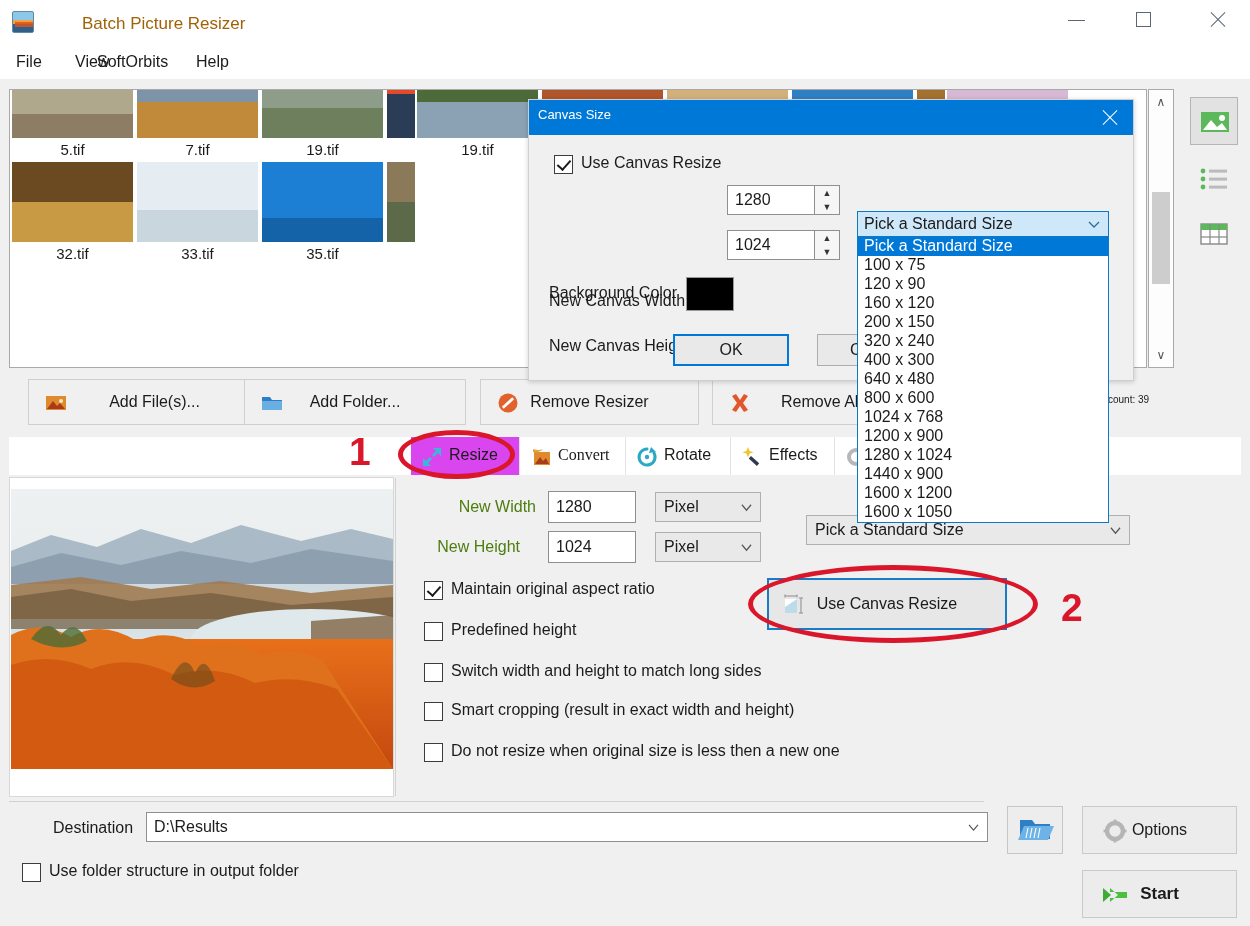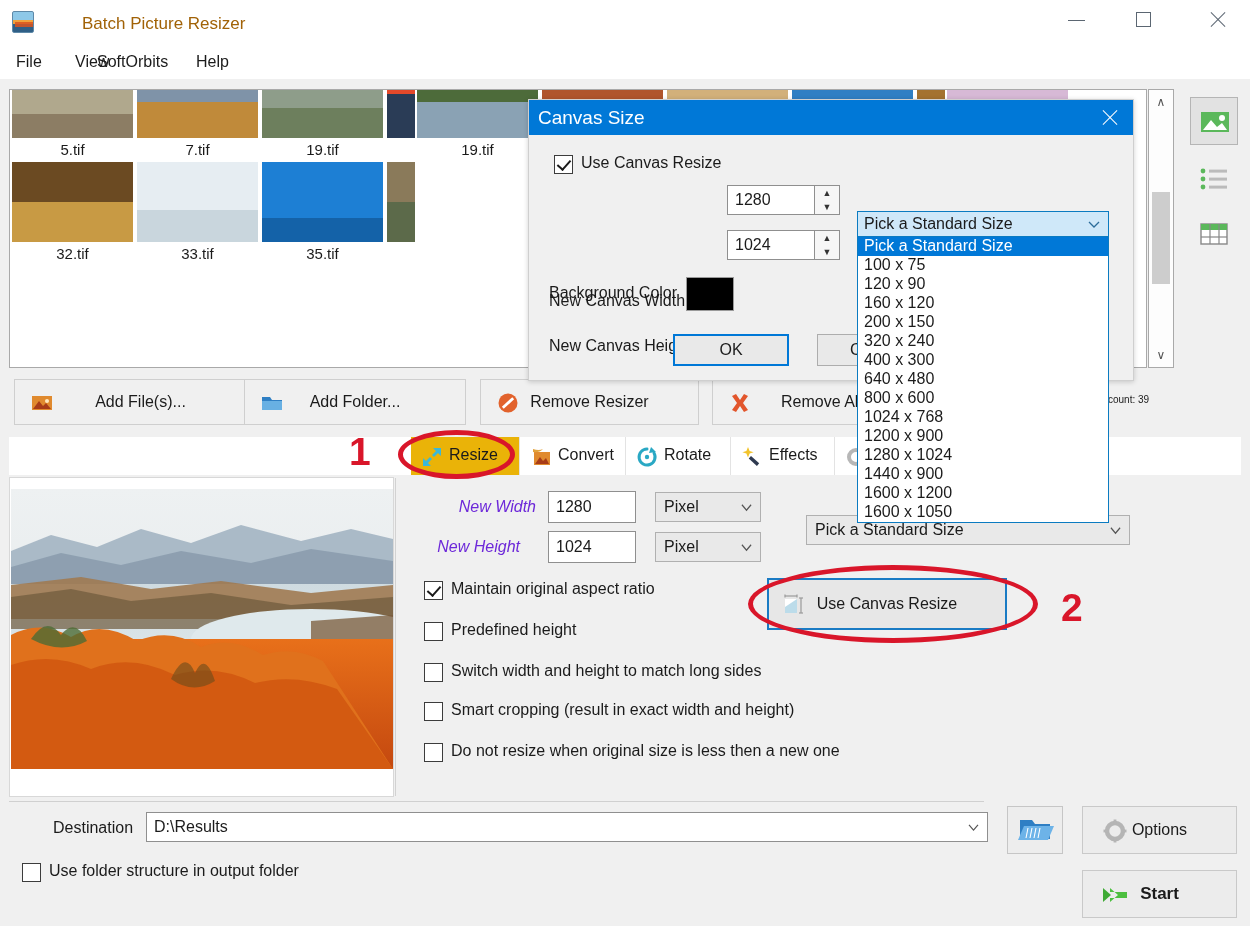--- a/index.html
+++ b/index.html
@@ -61,45 +61,45 @@
   .viewbtn.sel{background:#e2e2e2;border:1px solid #b5b5b5;}
   .vb1{left:1190px;top:97px;}
   .vb2{left:1190px;top:155px;}
   .vb3{left:1190px;top:210px;}
 
   
   .topbtn{position:absolute;height:46px;background:#f0f0f0;border:1px solid #cfcfcf;box-sizing:border-box;
     font-size:16px;color:#1b1b1b;line-height:44px;cursor:default;}
   .topbtn .lbl{position:absolute;left:0;top:0;width:100%;text-align:center;}
   .topbtn .ic{position:absolute;left:16px;top:12px;width:22px;height:22px;}
-  .tb1{left:14px;top:379px;width:253px;}
+  .tb1{left:28px;top:379px;width:253px;}
   .tb2{left:244px;top:379px;width:222px;}
   .tb3{left:480px;top:379px;width:219px;}
   .tb4{left:712px;top:379px;width:219px;}
   .count-lbl{position:absolute;left:1108px;top:394px;font-size:10px;color:#1b1b1b;}
 
   
   .tabstrip{position:absolute;left:9px;top:437px;width:1232px;height:38px;background:#ffffff;}
   .tab{position:absolute;top:0;height:38px;line-height:36px;font-size:16px;color:#1b1b1b;
     border-left:1px solid #e3e3e3;padding-left:38px;padding-right:14px;box-sizing:border-box;cursor:default;}
   .tab .ti{position:absolute;left:10px;top:9px;width:22px;height:22px;}
-  .tab.active{background:#eab308;}
+  .tab.active{background:#d946ef;}
   .tabA{left:402px;width:108px;border-left:none;}
-  .tabB{left:510px;width:106px;}
+  .tabB{left:510px;width:106px;font-family:Liberation Serif, serif;}
   .tabC{left:616px;width:105px;}
   .tabD{left:721px;width:104px;}
   .tabE{left:825px;width:100px;}
 
   
   .tabpane{position:absolute;left:9px;top:475px;width:1232px;height:322px;background:#f0f0f0;}
   .pane-sep{position:absolute;left:395px;top:478px;width:1px;height:318px;background:#d2d2d2;}
   .preview{position:absolute;left:9px;top:477px;width:385px;height:320px;background:#ffffff;border:1px solid #d8d8d8;box-sizing:border-box;}
   .pimg{position:absolute;left:1px;top:11px;width:382px;height:280px;overflow:hidden;}
 
-  .fld-label{position:absolute;font-size:16px;color:#6d28d9;text-align:right;font-style:italic;}
+  .fld-label{position:absolute;font-size:16px;color:#4d7c0f;text-align:right;}
   .lbl-w{left:400px;top:498px;width:136px;}
   .lbl-h{left:384px;top:538px;width:136px;}
   .txtbox{position:absolute;height:32px;background:#fff;border:1px solid #8f8f8f;box-sizing:border-box;
     font-family:"Liberation Sans",sans-serif;font-size:16px;color:#1b1b1b;line-height:30px;padding-left:7px;}
   .in-w{left:548px;top:491px;width:88px;}
   .in-h{left:548px;top:531px;width:88px;}
   .combo{position:absolute;height:30px;background:#e9e9e9;border:1px solid #b0b0b0;box-sizing:border-box;
     font-size:16px;color:#1b1b1b;line-height:28px;padding-left:8px;}
   .combo .cv{position:absolute;right:8px;top:9px;width:11px;height:11px;}
   .cb-w{left:655px;top:492px;width:106px;}
@@ -133,21 +133,21 @@
     box-sizing:border-box;font-size:16px;line-height:46px;text-align:center;cursor:default;}
   .opt-btn .oi{position:absolute;left:20px;top:12px;width:24px;height:24px;}
   .start-btn{position:absolute;left:1082px;top:870px;width:155px;height:48px;background:#ececec;border:1px solid #c9c9c9;
     box-sizing:border-box;font-size:17px;font-weight:bold;line-height:46px;text-align:center;cursor:default;}
   .start-btn .si{position:absolute;left:18px;top:13px;width:28px;height:22px;}
 
   
   .dlg{position:absolute;left:528px;top:99px;width:606px;height:282px;background:#f0f0f0;
     border:1px solid #cfcfcf;box-sizing:border-box;box-shadow:0 1px 5px rgba(0,0,0,.18);}
   .dlg-title{position:absolute;left:0;top:0;width:100%;height:35px;background:#0078d7;}
-  .dlg-title .t{position:absolute;left:9px;top:7px;font-size:19px;color:#fff;}
+  .dlg-title .t{position:absolute;left:9px;top:7px;font-size:13px;color:#fff;}
   .dlg-x{position:absolute;right:0;top:0;width:46px;height:35px;}
   .dlg-x i{position:absolute;left:13px;top:17px;width:20px;height:1px;background:#fff;}
   .dlg-x i.a{transform:rotate(45deg);} .dlg-x i.b{transform:rotate(-45deg);}
   .dlg .chk-row{position:absolute;}
   .d-chk{left:25px;top:54px;font-size:16px;}
   .d-lbl{position:absolute;font-size:16px;color:#1b1b1b;}
   .d-lw{left:20px;top:192px;}
   .d-lh{left:20px;top:237px;}
   .dlg-spin{position:absolute;width:88px;height:30px;background:#fff;border:1px solid #8f8f8f;box-sizing:border-box;}
   .dlg-spin .val{position:absolute;left:7px;top:0;line-height:28px;font-size:16px;}

